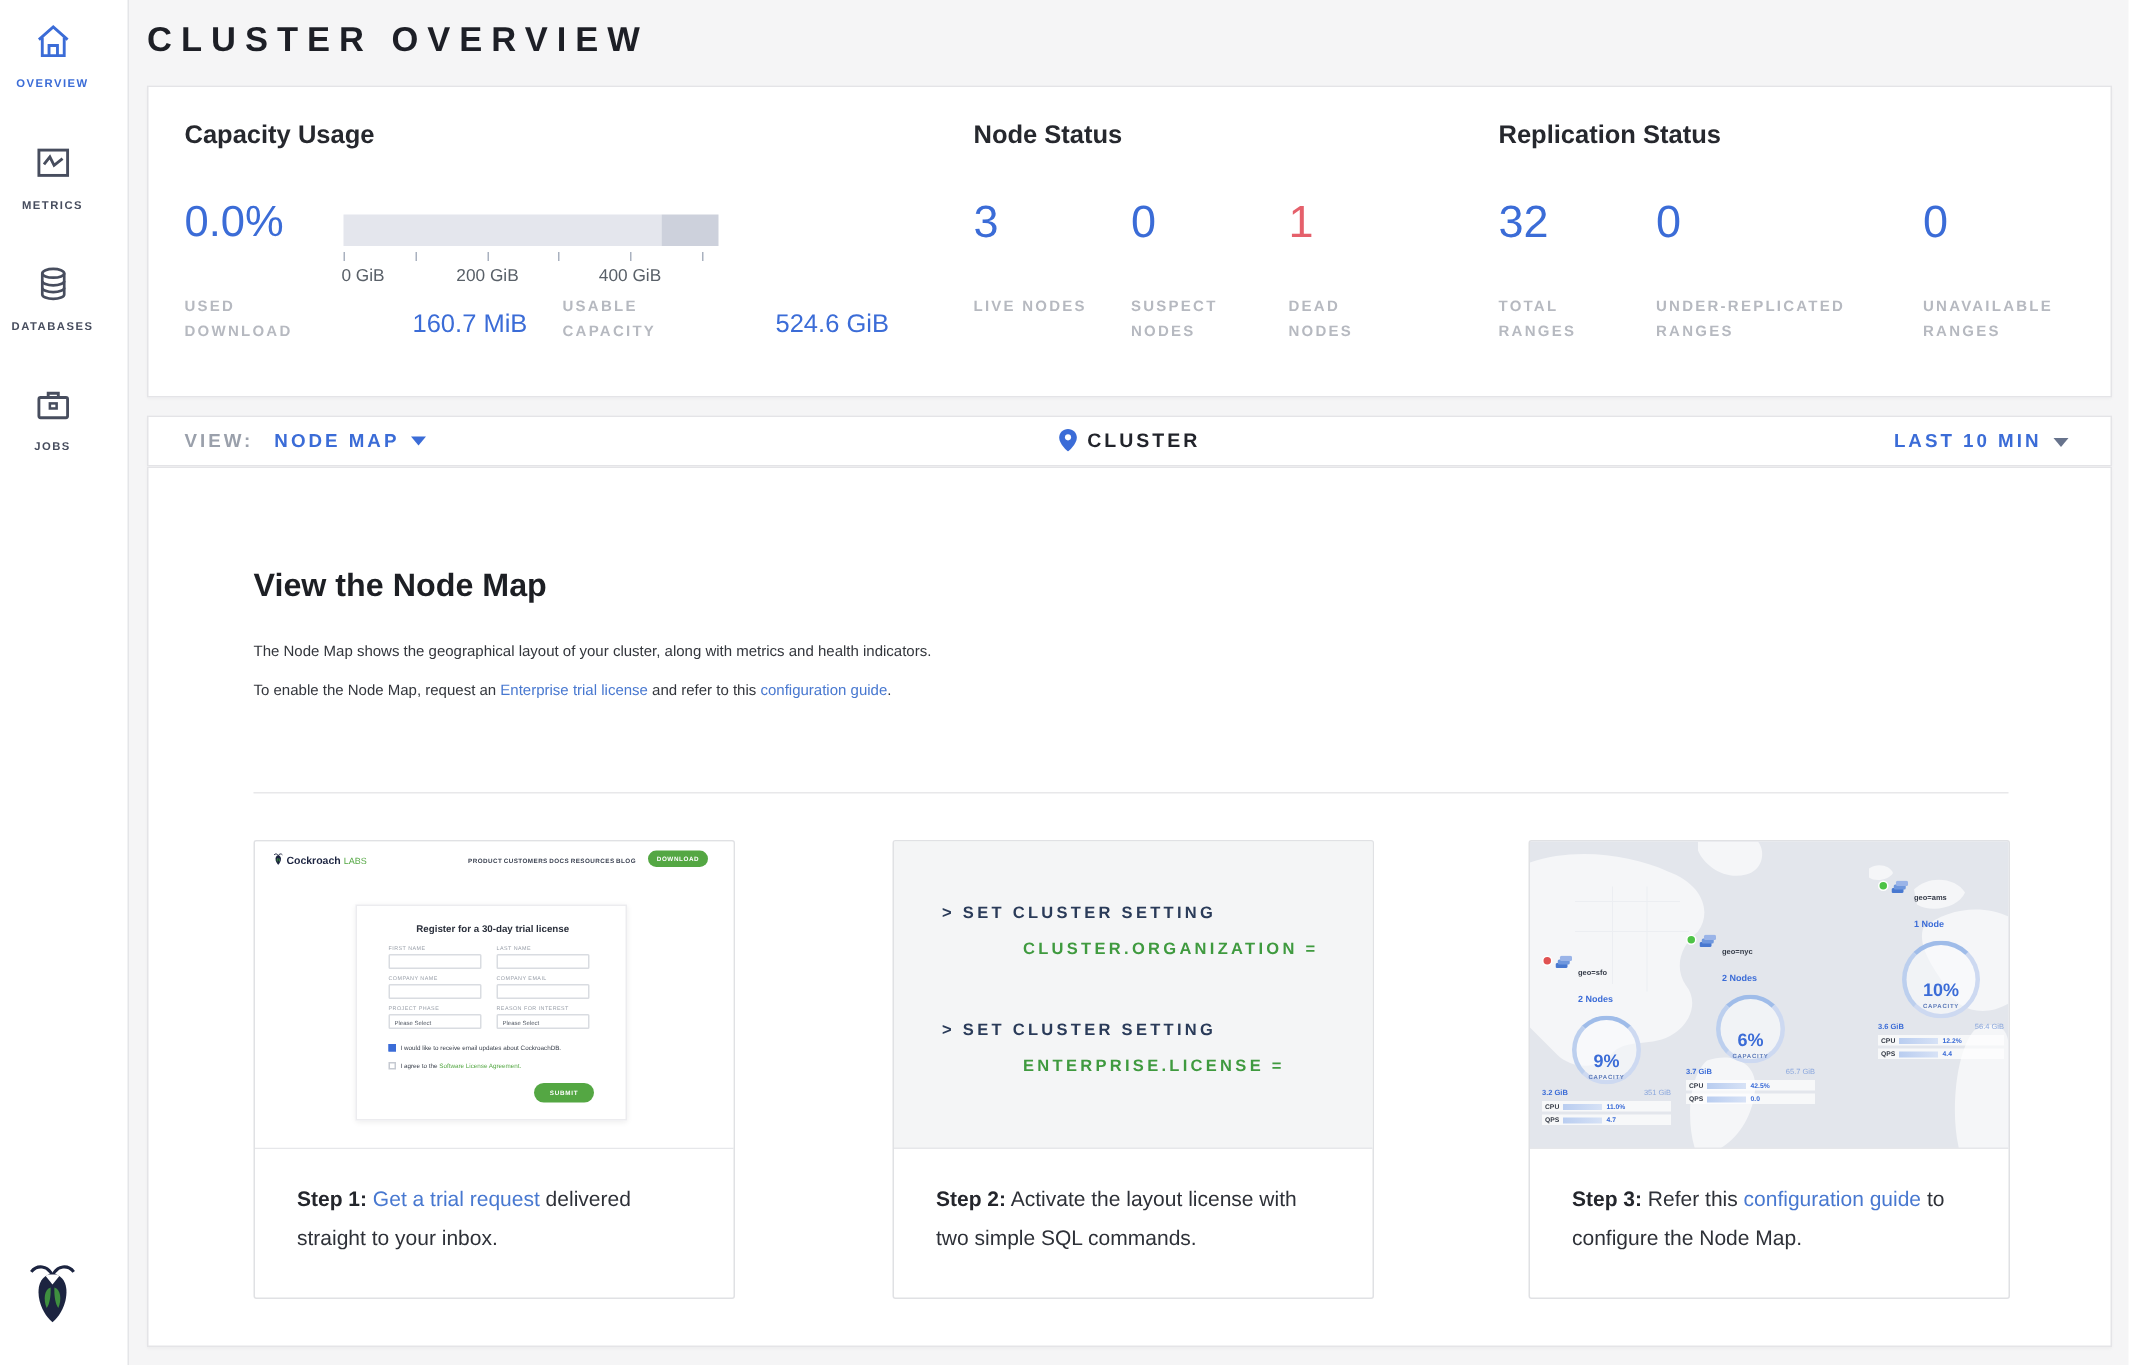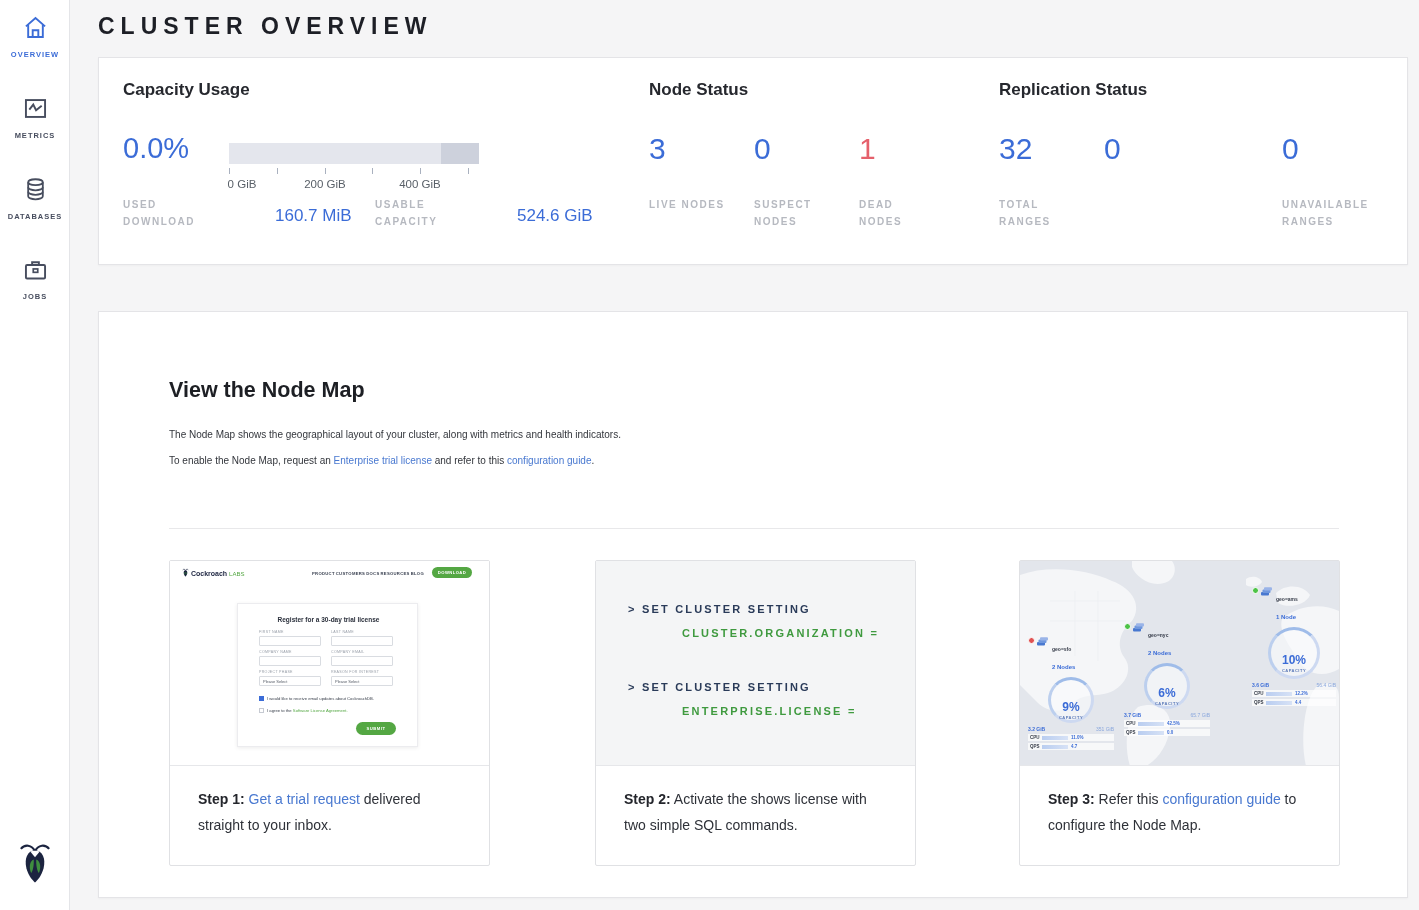--- a/index.html
+++ b/index.html
@@ -1,21 +1,21 @@
 <!DOCTYPE html>
 <html><head>
 <meta charset="utf-8">
 <style>
   * { margin:0; padding:0; box-sizing:border-box; }
   html,body { width:1419px; height:910px; }
   body { font-family:"Liberation Sans", sans-serif; background:#f5f5f6; overflow:hidden; }
   .app { position:relative; width:1419px; height:910px; }
 
   
-  .sidebar { position:absolute; left:0; top:0; width:70px; height:910px; background:#ffffff; border-right:1px solid #e4e5e8; }
+  .sidebar { position:absolute; left:0; top:0; width:86px; height:910px; background:#ffffff; border-right:1px solid #e4e5e8; }
   .nav-item { position:absolute; left:0; width:70px; text-align:center; cursor:pointer; }
   .nav-item .nav-label { display:block; margin-top:5px; font-size:7.5px; font-weight:bold; letter-spacing:1px; color:#474d5e; }
   .nav-item.active .nav-label { color:#3b6cd7; }
   .nav-item svg { display:inline-block; }
   .nav-icon { stroke:#474d5e; }
   .nav-item.active .nav-icon { stroke:#3b6cd7; }
   .sidebar-logo { position:absolute; left:17px; bottom:22px; }
 
   
   .page-title { position:absolute; left:98px; top:13px; font-size:23px; font-weight:bold; letter-spacing:6px; color:#1d1f26; }
@@ -188,24 +188,39 @@
     <span class="stat-label" style="left:550px; top:138px; width:80px;">LIVE NODES</span>
     <span class="stat-big" style="left:655px; top:74px;">0</span>
     <span class="stat-label" style="left:655px; top:138px; width:80px;">SUSPECT NODES</span>
     <span class="stat-big red" style="left:760px; top:74px;">1</span>
     <span class="stat-label" style="left:760px; top:138px; width:80px;">DEAD NODES</span>
 
     <span class="section-title" style="left:900px; top:22px;">Replication Status</span>
     <span class="stat-big" style="left:900px; top:74px;">32</span>
     <span class="stat-label" style="left:900px; top:138px; width:80px;">TOTAL RANGES</span>
     <span class="stat-big" style="left:1005px; top:74px;">0</span>
+    <span class="stat-label" style="left:1005px; top:138px; width:155px;">UNDER-REPLICATED RANGES</span>
     <span class="stat-big" style="left:1183px; top:74px;">0</span>
     <span class="stat-label" style="left:1183px; top:138px; width:110px;">UNAVAILABLE RANGES</span>
   </section>
 
+  <section class="card viewbar-card">
+    <div class="vb-left">
+      <span class="vb-label">VIEW:</span><span class="vb-value">NODE MAP</span><span class="caret"></span>
+    </div>
+    <div class="vb-center">
+      <svg width="12" height="15" viewBox="0 0 11 14">
+        <path d="M5.5 0 C2.4 0 0 2.4 0 5.4 C0 9.4 5.5 14 5.5 14 C5.5 14 11 9.4 11 5.4 C11 2.4 8.6 0 5.5 0 Z" fill="#3b6cd7"></path>
+        <circle cx="5.5" cy="5.2" r="1.9" fill="#ffffff"></circle>
+      </svg><span>CLUSTER</span>
+    </div>
+    <div class="vb-right">
+      <span>LAST 10 MIN</span><span class="caret gray"></span>
+    </div>
+  </section>
 
   <section class="card main-card">
     <h2 class="nm-heading">View the Node Map</h2>
     <p class="nm-para"><span>The Node Map shows the geographical layout of your cluster, along with metrics and health indicators. To enable the Node Map, request an </span><span class="link">Enterprise trial license</span><span> and refer to this </span><span class="link">configuration guide</span><span>.</span></p>
     <div class="nm-divider"></div>
 
     <div class="step-card" style="left:70px;">
       <div class="step-media">
         <div class="mini-site">
           <div class="ms-header">
@@ -266,21 +281,21 @@
     </div>
 
     <div class="step-card" style="left:496px;">
       <div class="step-media code-media">
         <span class="code-line" style="left:32px; top:42px;">&gt; SET CLUSTER SETTING</span>
         <span class="code-line green" style="left:86px; top:66px;">CLUSTER.ORGANIZATION =</span>
         <span class="code-line" style="left:32px; top:120px;">&gt; SET CLUSTER SETTING</span>
         <span class="code-line green" style="left:86px; top:144px;">ENTERPRISE.LICENSE =</span>
       </div>
       <div class="step-caption">
-        <b>Step 2:</b><span> Activate the shows license with two simple SQL commands.</span>
+        <b>Step 2:</b><span> Activate the layout license with two simple SQL commands.</span>
       </div>
     </div>
 
     <div class="step-card" style="left:920px;">
       <div class="step-media map-media">
         <svg width="319" height="205" viewBox="0 0 319 205">
           <rect x="0" y="0" width="319" height="205" fill="#e3e6ec"></rect>
           <path d="M112 0 L152 0 C158 8 154 20 144 22 C130 26 116 16 112 6 Z" fill="#f5f6f8"></path>
           <path d="M0 14 C28 4 66 8 92 20 C114 28 122 46 112 60 C100 70 96 84 104 96 C112 106 108 120 96 128 C82 138 64 130 54 142 C46 152 28 152 18 142 L0 124 Z" fill="#f5f6f8"></path>
           <path d="M118 146 C136 140 152 148 150 166 C148 186 136 200 126 205 L110 205 C104 186 106 156 118 146 Z" fill="#f5f6f8"></path>

